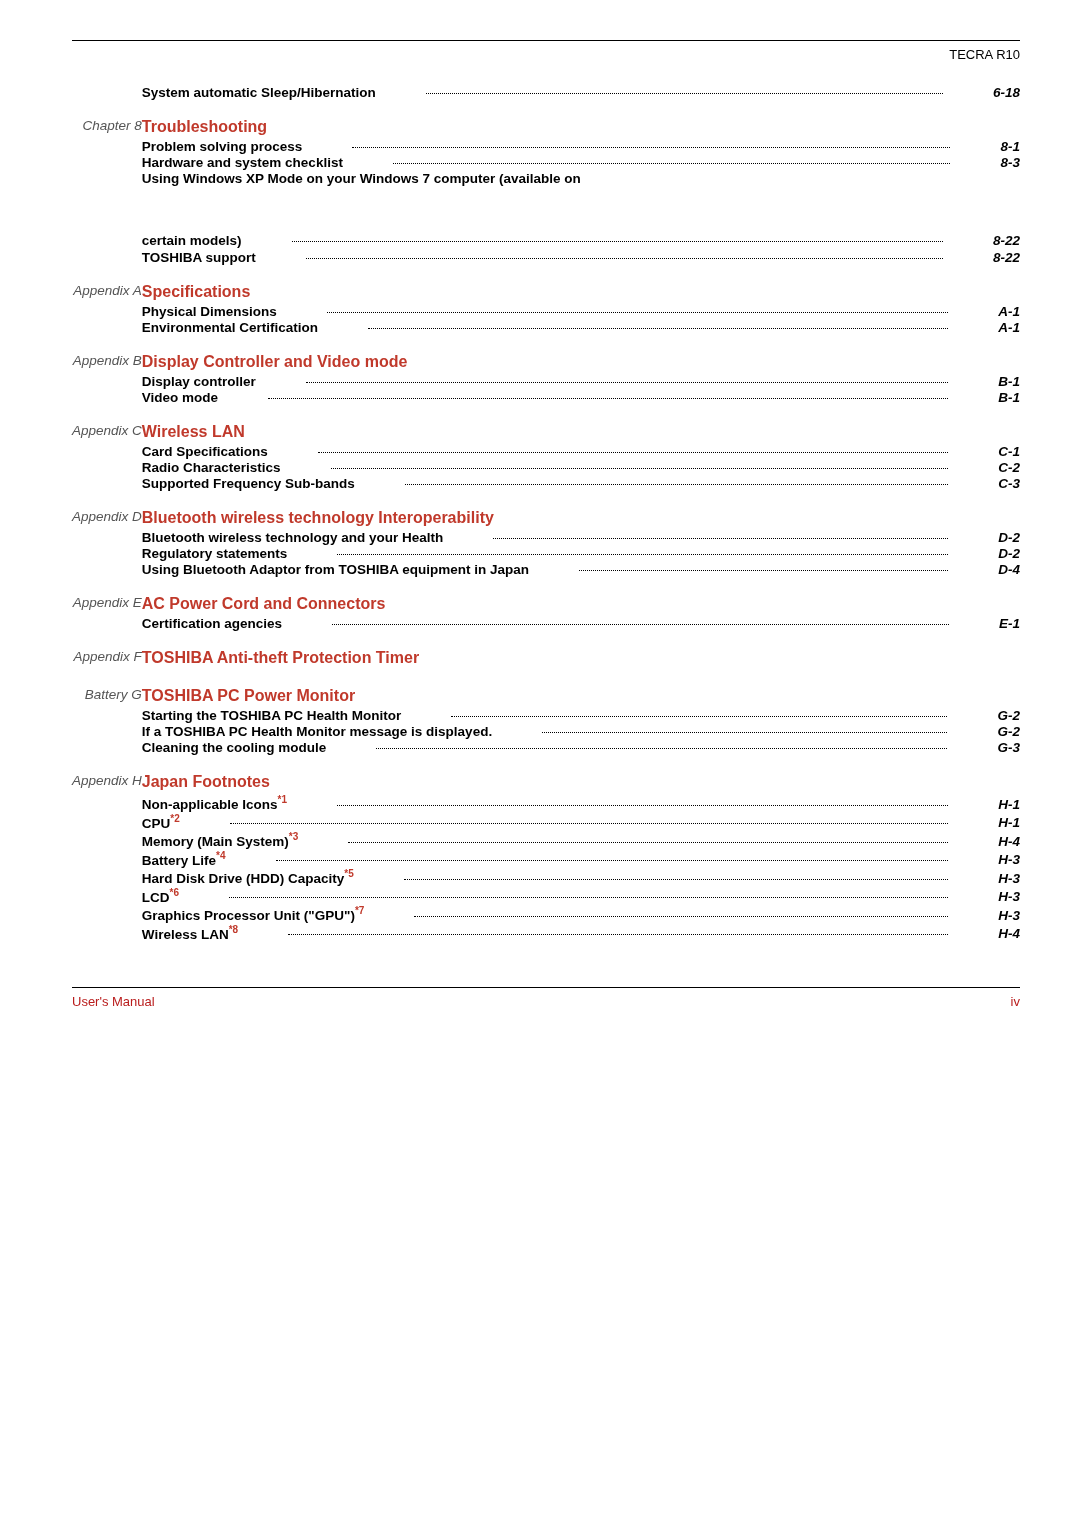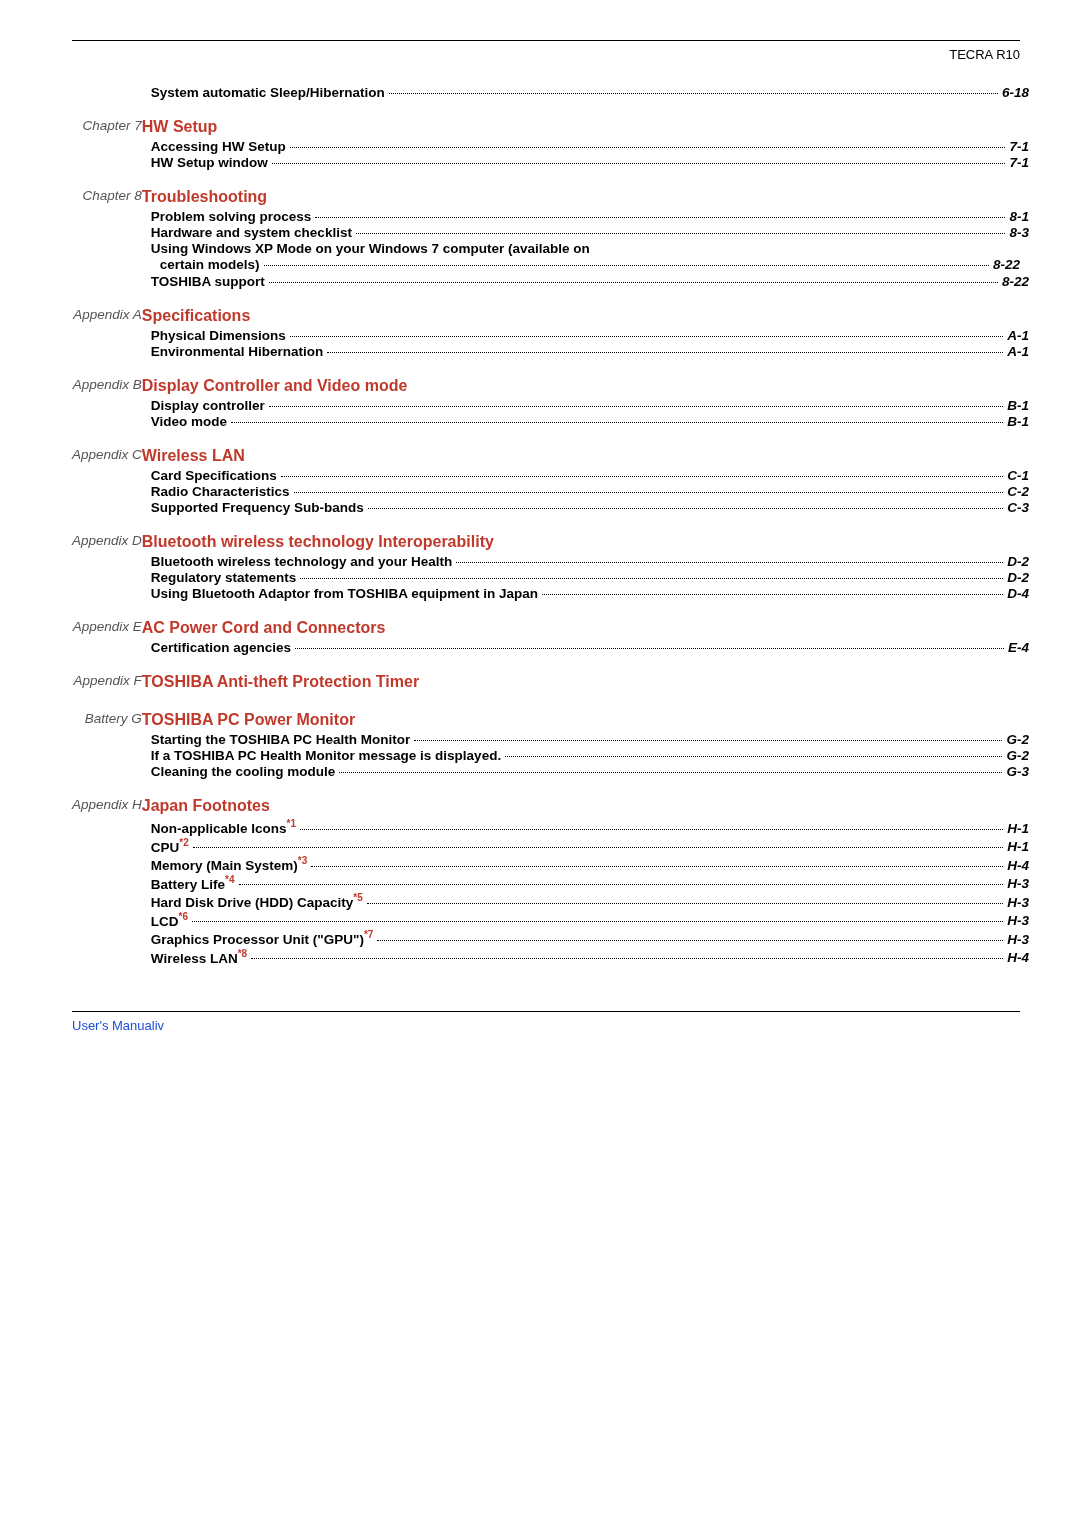--- a/index.html
+++ b/index.html
@@ -54,21 +54,22 @@
       font-size: 16px;
       font-weight: bold;
       text-decoration: none;
       display: inline-block;
       margin-bottom: 2px;
     }
     .toc-entry {
       display: flex;
       align-items: baseline;
       width: 100%;
-      margin: 1px 9px;
+      margin: 1px 0;
+      gap: 46px;
     }
     .toc-entry-text {
       font-size: 13.5px;
       font-weight: bold;
       white-space: nowrap;
       flex-shrink: 0;
     }
     .toc-dots {
       flex: 1;
       border-bottom: 1px dotted #000;
@@ -88,22 +89,23 @@
       margin-bottom: 14px;
     }
     .footer-rule {
       border: none;
       border-top: 1px solid #000;
       margin-top: 30px;
       margin-bottom: 6px;
     }
     .footer-row {
       display: flex;
+      justify-content: space-between;
       font-size: 13px;
-      color: #1d4ed8;
+      color: #b91c1c;
     }
   </style>
 </head>
 <body>
 
 <div class="page">
   <hr class="header-rule">
   <div class="header-right">TECRA R10</div>
 
   <table class="toc-table">
@@ -111,34 +113,20 @@
     <tr>
           <td class="col-label"></td>
           <td class="col-content">
             <div class="section-block">
               <div class="toc-entry">
                 <span class="toc-entry-text">System automatic Sleep/Hibernation</span>
                 <span class="toc-dots"></span>
                 <span class="toc-page">6-18</span>
               </div>
             </div>
-          </td>
-        </tr>
-        <tr>
-          <td class="col-label">Chapter 7</td>
-          <td class="col-content">
-            <div class="section-block"><div class="chapter-title">HW Setup</div><div class="toc-entry">
-                <span class="toc-entry-text">Accessing HW Setup</span>
-                <span class="toc-dots"></span>
-                <span class="toc-page">7-1</span>
-              </div><div class="toc-entry">
-                <span class="toc-entry-text">HW Setup window</span>
-                <span class="toc-dots"></span>
-                <span class="toc-page">7-1</span>
-              </div></div>
           </td>
         </tr>
         <tr>
           <td class="col-label">Chapter 8</td>
           <td class="col-content">
             <div class="section-block"><div class="chapter-title">Troubleshooting</div><div class="toc-entry">
                 <span class="toc-entry-text">Problem solving process</span>
                 <span class="toc-dots"></span>
                 <span class="toc-page">8-1</span>
               </div><div class="toc-entry">
@@ -160,21 +148,21 @@
           </td>
         </tr>
         <tr>
           <td class="col-label">Appendix A</td>
           <td class="col-content">
             <div class="section-block"><div class="chapter-title">Specifications</div><div class="toc-entry">
                 <span class="toc-entry-text">Physical Dimensions</span>
                 <span class="toc-dots"></span>
                 <span class="toc-page">A-1</span>
               </div><div class="toc-entry">
-                <span class="toc-entry-text">Environmental Hibernation</span>
+                <span class="toc-entry-text">Environmental Certification</span>
                 <span class="toc-dots"></span>
                 <span class="toc-page">A-1</span>
               </div></div>
           </td>
         </tr>
         <tr>
           <td class="col-label">Appendix B</td>
           <td class="col-content">
             <div class="section-block"><div class="chapter-title">Display Controller and Video mode</div><div class="toc-entry">
                 <span class="toc-entry-text">Display controller</span>
@@ -222,21 +210,21 @@
                 <span class="toc-page">D-4</span>
               </div></div>
           </td>
         </tr>
         <tr>
           <td class="col-label">Appendix E</td>
           <td class="col-content">
             <div class="section-block"><div class="chapter-title">AC Power Cord and Connectors</div><div class="toc-entry">
                 <span class="toc-entry-text">Certification agencies</span>
                 <span class="toc-dots"></span>
-                <span class="toc-page">E-4</span>
+                <span class="toc-page">E-1</span>
               </div></div>
           </td>
         </tr>
         <tr>
           <td class="col-label">Appendix F</td>
           <td class="col-content">
             <div class="section-block"><div class="chapter-title">TOSHIBA Anti-theft Protection Timer</div></div>
           </td>
         </tr>
         <tr>

